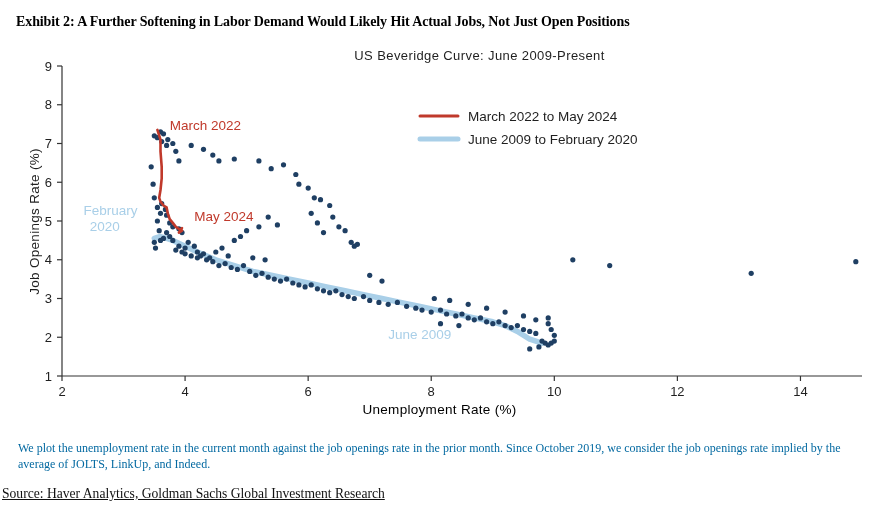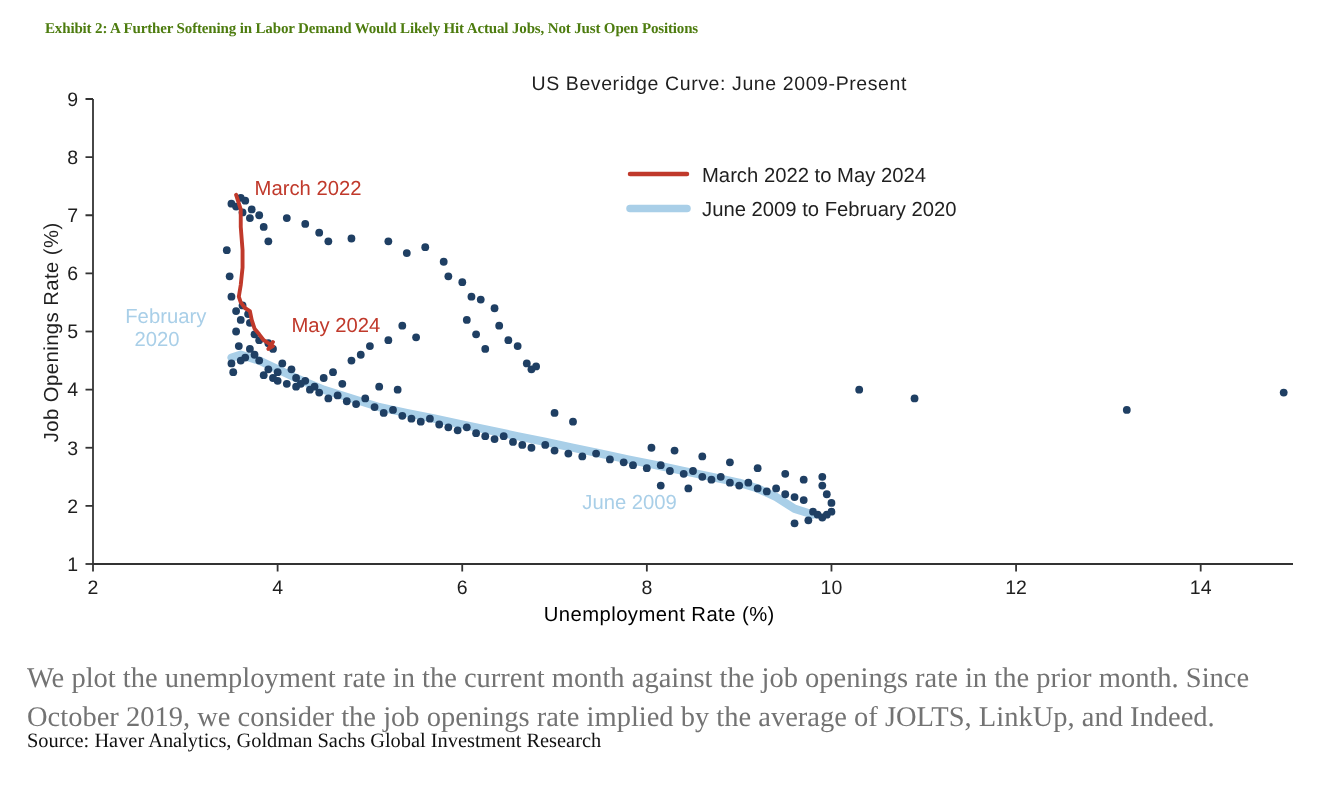--- a/index.html
+++ b/index.html
@@ -10,27 +10,27 @@
   body {
     width: 879px;
     height: 528px;
     font-family: "Liberation Serif", serif;
     color: #1a1a1a;
     position: relative;
     overflow: hidden;
   }
   .exhibit-title {
     position: absolute;
-    left: 30px;
+    left: 16px;
     top: 14px;
     width: 850px;
     font-family: "Liberation Serif", serif;
     font-weight: bold;
-    font-size: 10px;
-    color: #4d7c0f;
+    font-size: 14px;
+    color: #000000;
     letter-spacing: -0.1px;
   }
   .chart-area {
     position: absolute;
     left: 0;
     top: 44px;
     width: 879px;
     height: 390px;
   }
   .chart-subtitle {
@@ -93,32 +93,33 @@
     font-family: "Liberation Sans", sans-serif;
     font-size: 13.5px;
     fill: #a9cfe8;
   }
   .footnote {
     position: absolute;
     left: 18px;
     top: 440px;
     width: 840px;
     font-family: "Liberation Serif", serif;
-    font-size: 19px;
+    font-size: 12px;
     line-height: 1.35;
-    color: #737373;
+    color: #0369a1;
   }
   .source {
     position: absolute;
-    left: 18px;
+    left: 2px;
     top: 486px;
     width: 840px;
     font-family: "Liberation Serif", serif;
     font-size: 13.6px;
     color: #111111;
+    text-decoration: underline;
   }
 </style>
 </head>
 <body>
 
 <div class="exhibit-title">Exhibit 2: A Further Softening in Labor Demand Would Likely Hit Actual Jobs, Not Just Open Positions</div>
 
 <div class="chart-area">
   <div class="chart-subtitle">US Beveridge  Curve:  June  2009-Present</div>
   <div class="ylabel">Job Openings Rate (%)</div>

